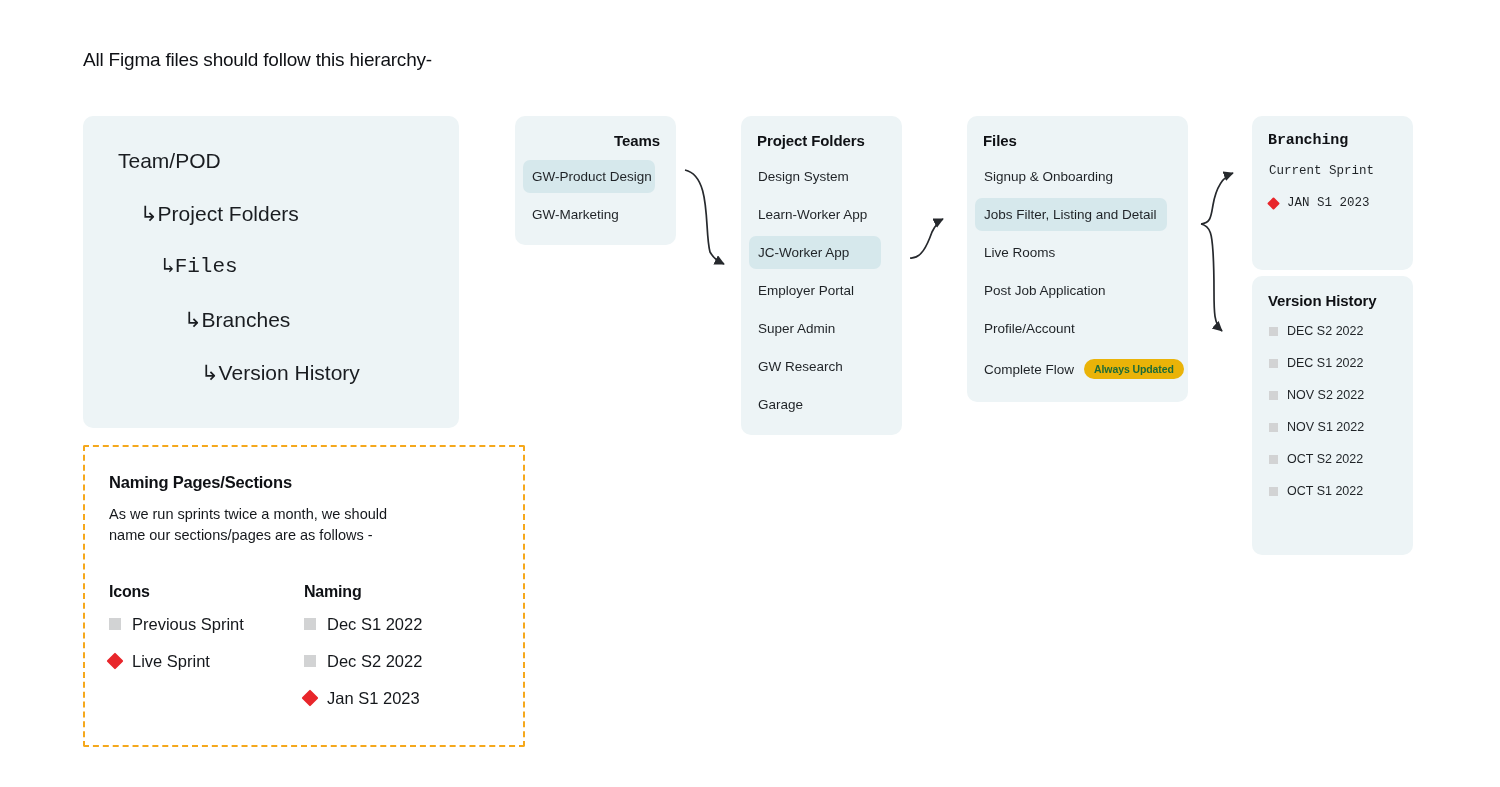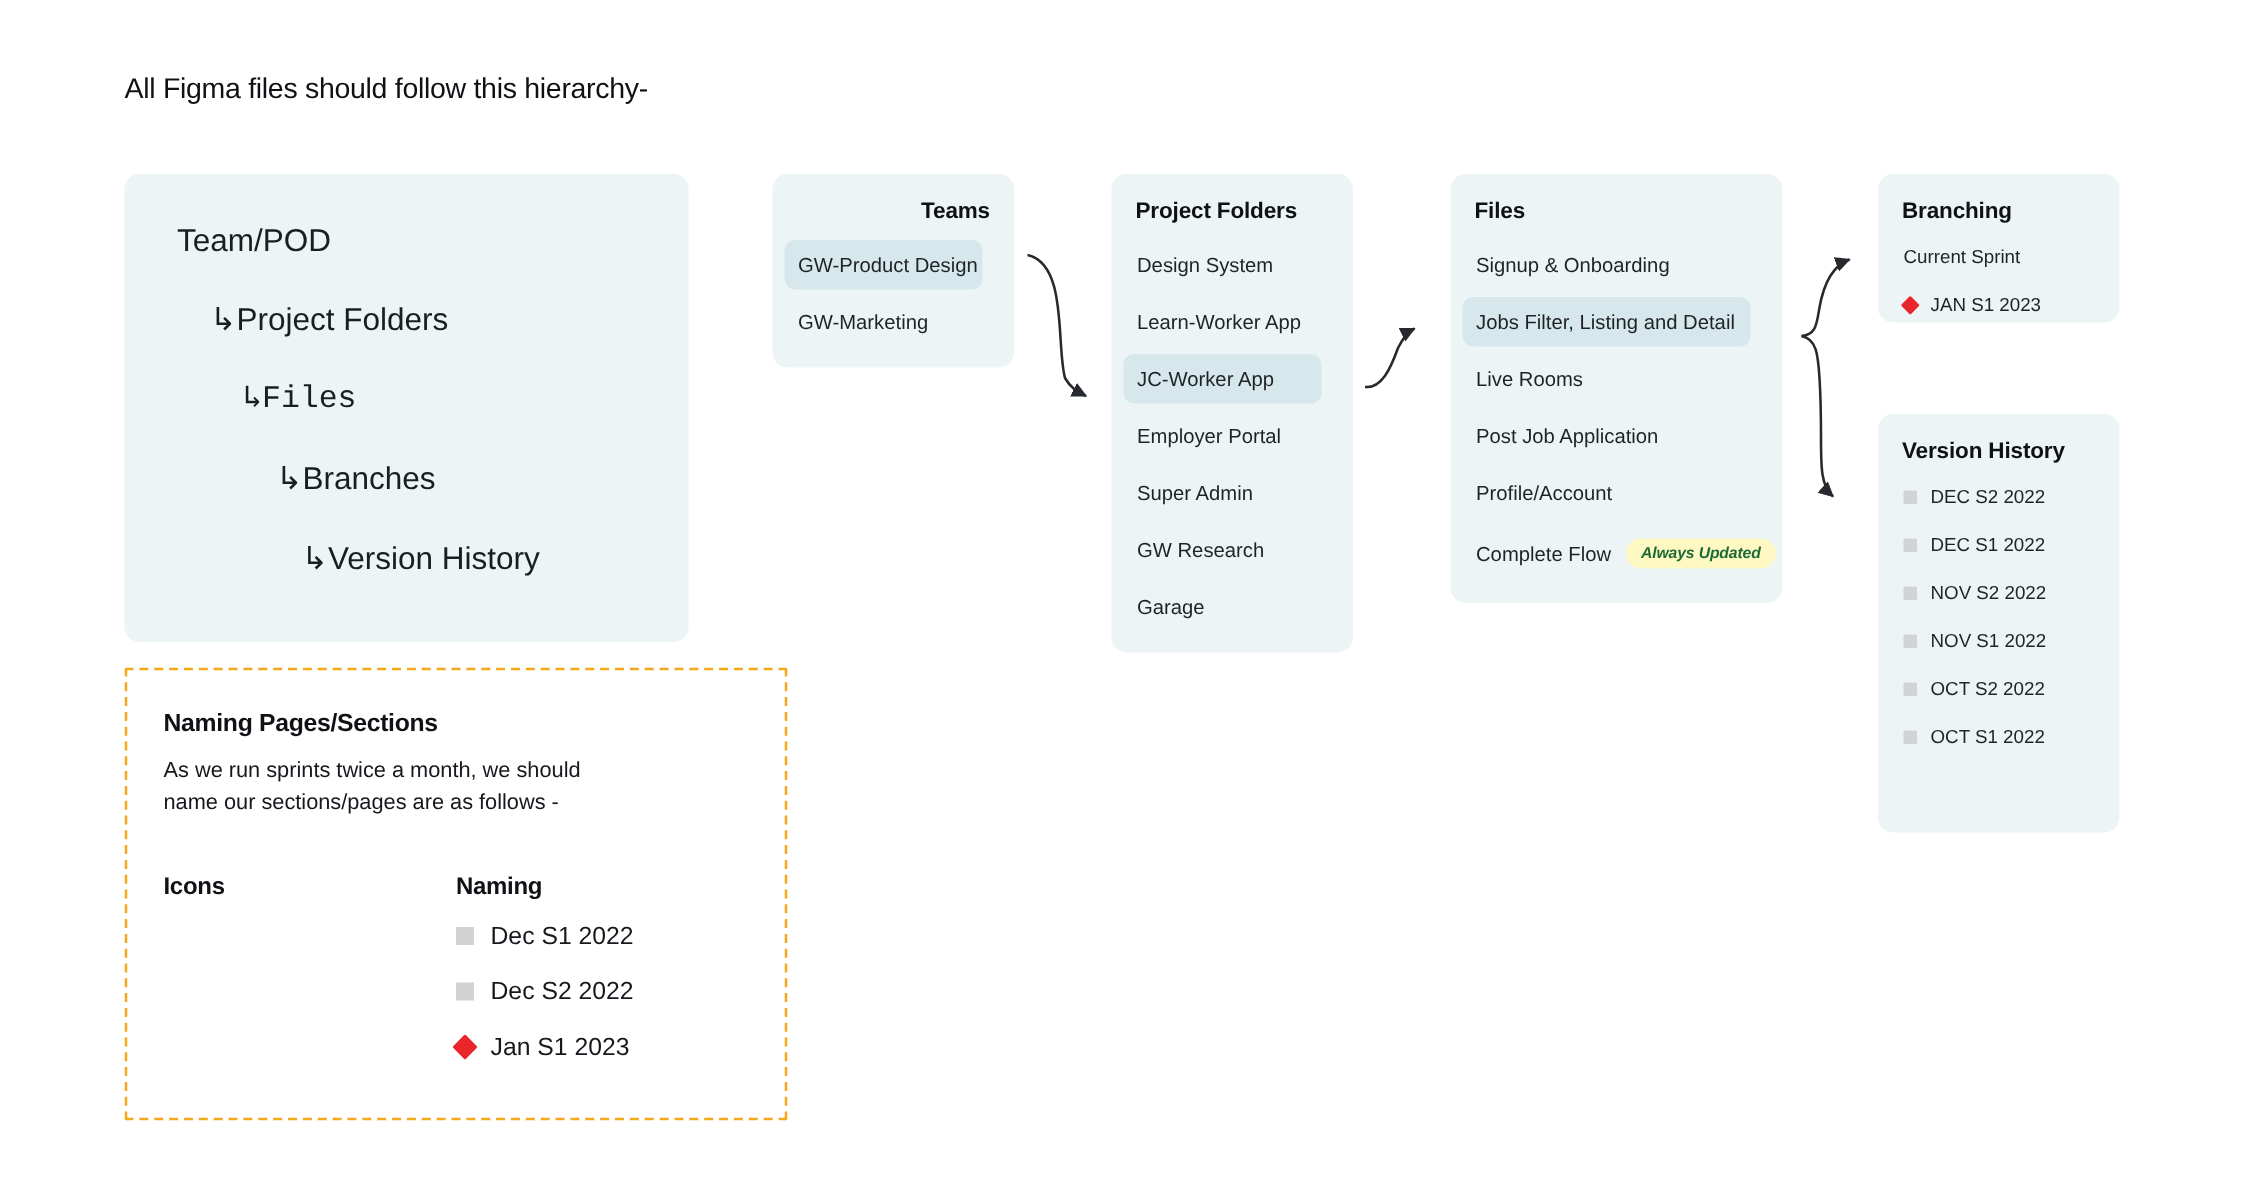--- a/index.html
+++ b/index.html
@@ -69,33 +69,32 @@
     align-items: center;
     justify-content: space-between;
   }
   .list-item.selected { background: #d6e8ec; }
 
   
   .badge {
     font-size: 10.5px;
     font-weight: bold;
     color: #1e6b37;
-    background: #fef9c3;
+    background: #eab308;
     border-radius: 20px;
     padding: 4px 10px;
     letter-spacing: -0.1px;
     margin-left: 10px;
-    font-style: italic;
   }
 
   
   #teams-card          { left: 515px;  top: 116px; width: 161px; text-align: right; }
   #project-folders-card{ left: 741px;  top: 116px; width: 161px; }
   #files-card          { left: 967px;  top: 116px; width: 221px; }
-  #branching-card      { left: 1252px; top: 116px; width: 161px; height: 99px; }
+  #branching-card      { left: 1252px; top: 116px; width: 161px; height: 154px; font-family: Liberation Mono, monospace; }
   #version-history-card{ left: 1252px; top: 276px; width: 161px; height: 279px; }
 
   
   .icon-row {
     display: flex;
     align-items: center;
     gap: 9px;
     font-size: 12.5px;
     color: #1f2327;
     padding: 9px 9px;
@@ -307,20 +306,30 @@
       </div>
   </div>
 
   <div id="naming-box">
     <div id="naming-title">Naming Pages/Sections</div>
     <div class="naming-desc">As we run sprints twice a month, we should</div>
     <div class="naming-desc">name our sections/pages are as follows -</div>
     <div id="naming-columns">
       <div class="ncol">
         <div class="ncol-head">Icons</div>
+        <div id="icons-col-rows">
+            <div class="ncol-row">
+              <span class="sq-icon"></span>
+              <span>Previous Sprint</span>
+            </div>
+            <div class="ncol-row">
+              <span class="diamond-icon"></span>
+              <span>Live Sprint</span>
+            </div>
+          </div>
       </div>
       <div class="ncol">
         <div class="ncol-head">Naming</div>
         <div id="naming-col-rows">
             <div class="ncol-row">
               <span class="sq-icon"></span>
               <span>Dec S1 2022</span>
             </div>
             <div class="ncol-row">
               <span class="sq-icon"></span>

